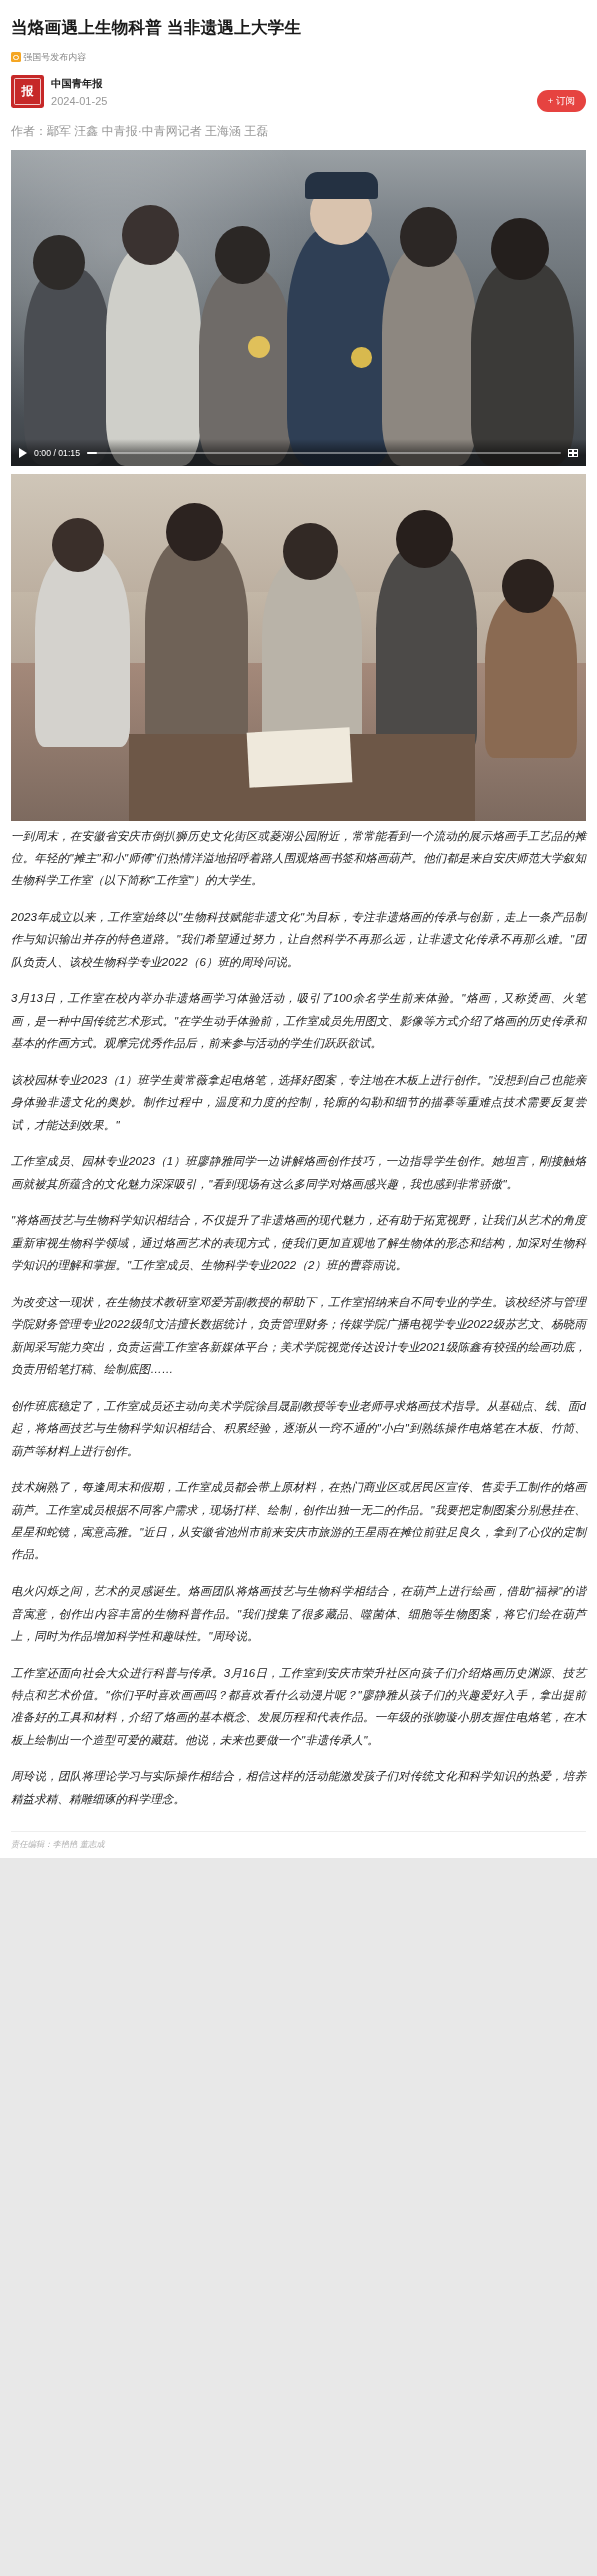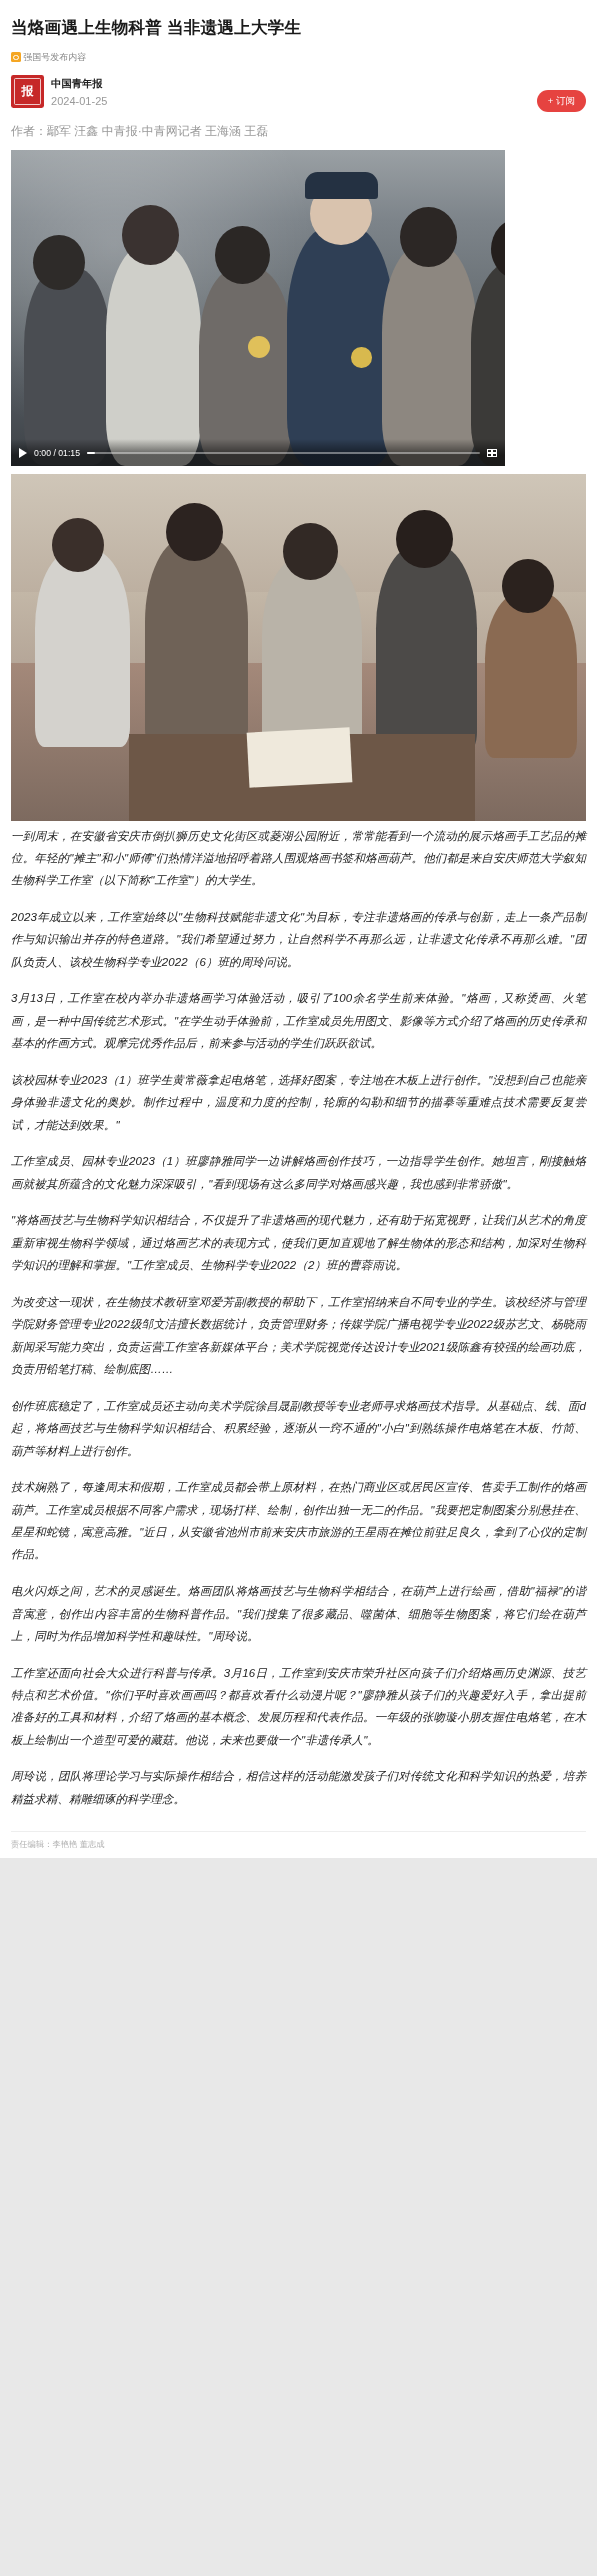--- a/index.html
+++ b/index.html
@@ -122,21 +122,21 @@
     cursor: pointer;
   }
   .byline {
     font-size: 12px;
     color: #999;
     line-height: 1.6;
     margin: 0 0 9.5px 0;
   }
   .video-wrap {
     position: relative;
-    width: 494px;
+    width: 575px;
     margin: 0 0 8px 0;
     background: #222;
     overflow: hidden;
   }
   .video-img {
     display: block;
     width: 575px;
     height: 316px;
     position: relative;
     background:
@@ -230,20 +230,21 @@
     text-align: justify;
     letter-spacing: 0.1px;
     font-style: italic;
   }
   .footer {
     border-top: 0.8px solid #eee;
     margin-top: 21px;
     padding-top: 6.3px;
     font-size: 8.3px;
     color: #b0b0b0;
+    font-style: italic;
   }
 </style>
 </head>
 <body>
 
 <div class="page">
   <div class="inner">
 
     <h1 class="article-title">当烙画遇上生物科普 当非遗遇上大学生</h1>
 

